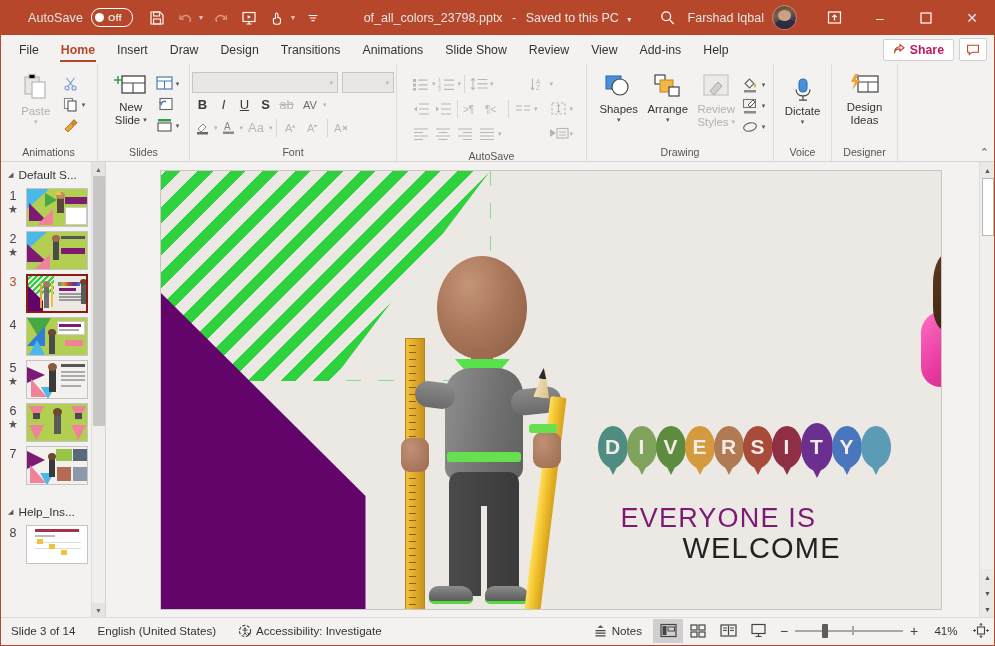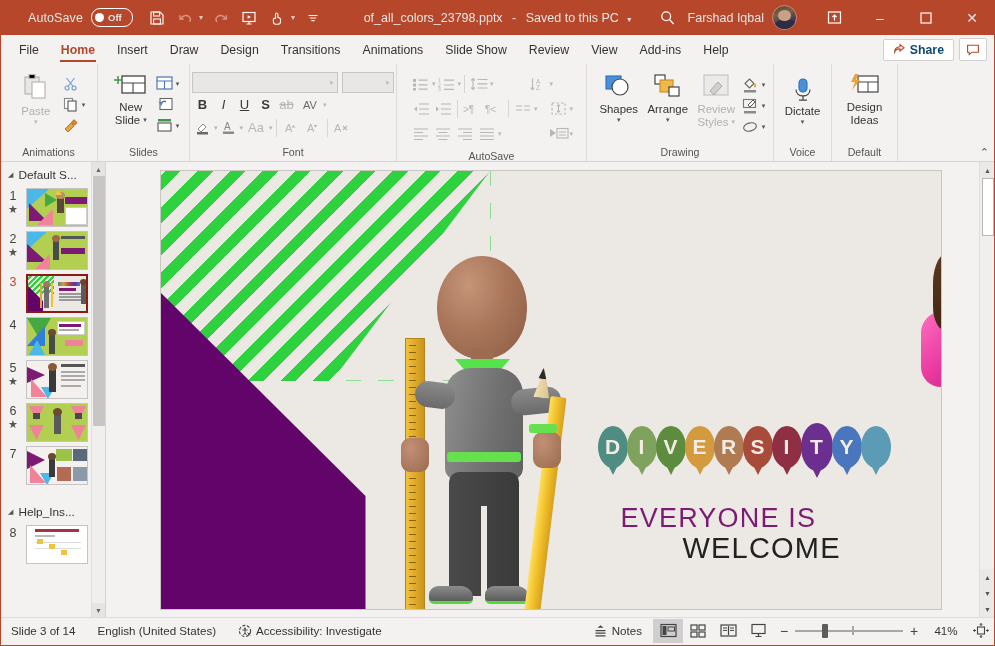--- a/index.html
+++ b/index.html
@@ -66,21 +66,21 @@
     padding: 0 11px; display: flex; align-items: center; font-size: 12.3px;
     color: #333; cursor: pointer; position: relative;
   }
   .rtab.active { color: #b7472a; font-weight: bold; }
   .rtab.active::after {
     content: ""; position: absolute; left: 10px; right: 10px; bottom: 2px;
     height: 2.5px; background: #b7472a;
   }
   .tabs-right { margin-left: auto; display: flex; align-items: center; padding-right: 8px; gap: 5px; }
   .share-btn {
-    border: 1px solid #d2d0ce; background: #fff; color: #0c4a6e;
+    border: 1px solid #d2d0ce; background: #fff; color: #be185d;
     font-size: 12.3px; font-weight: bold; padding: 3px 9px; border-radius: 2px;
     display: flex; align-items: center; gap: 4px; cursor: pointer;
   }
   .comment-btn {
     border: 1px solid #d2d0ce; background: #fff; color: #b7472a;
     width: 28px; height: 23px; display: flex; align-items: center;
     justify-content: center; border-radius: 2px; cursor: pointer;
   }
 
   
@@ -828,21 +828,21 @@
       <div class="bigbtn" style="width:54px">
         <svg width="32" height="28" viewBox="0 0 32 28">
           <rect x="9" y="3" width="20" height="16" fill="#fff" stroke="#444" stroke-width="1.2"></rect>
           <path d="M9 9h20M19 9v10" stroke="#444" stroke-width="1"></path>
           <path d="M6 1l-4 8h4l-3 8 8-10H6.6L9.6 1z" fill="#f0a030"></path>
         </svg>
         <span style="line-height:1.1">Design</span>
         <span>Ideas</span>
       </div>
     </div>
-    <div class="rgroup-label">Default</div>
+    <div class="rgroup-label">Designer</div>
   </div>
 
   <div class="collapse-ribbon">⌃</div>
 </div>
 
 <div class="main">
 
   <div class="thumbpane">
 
     <div class="section-hdr">

